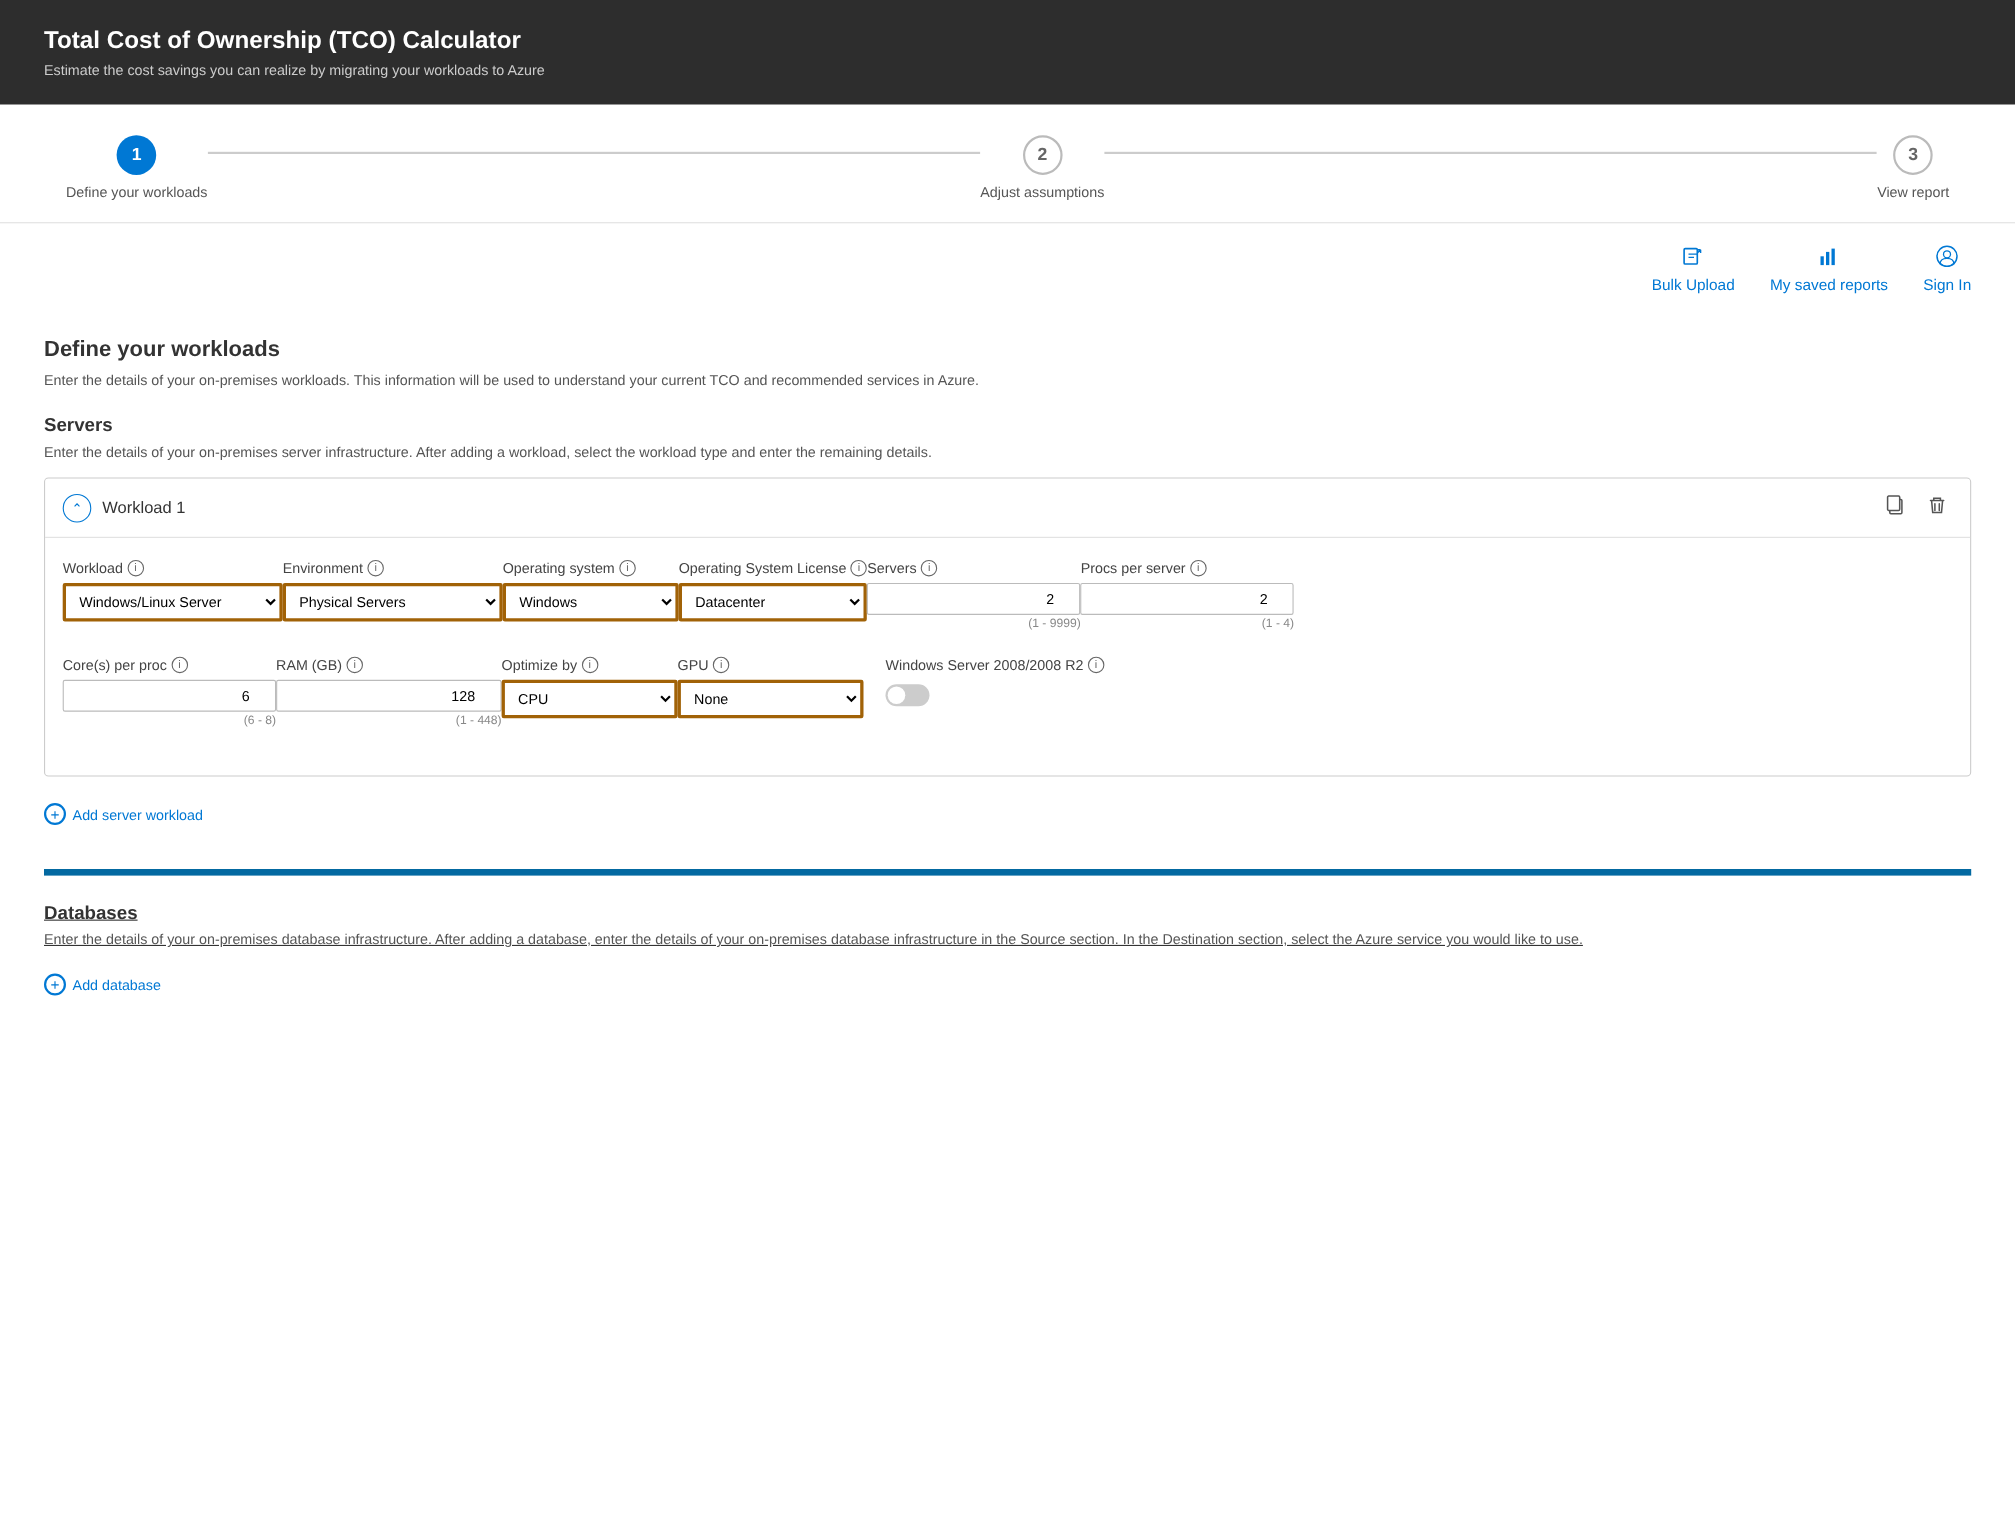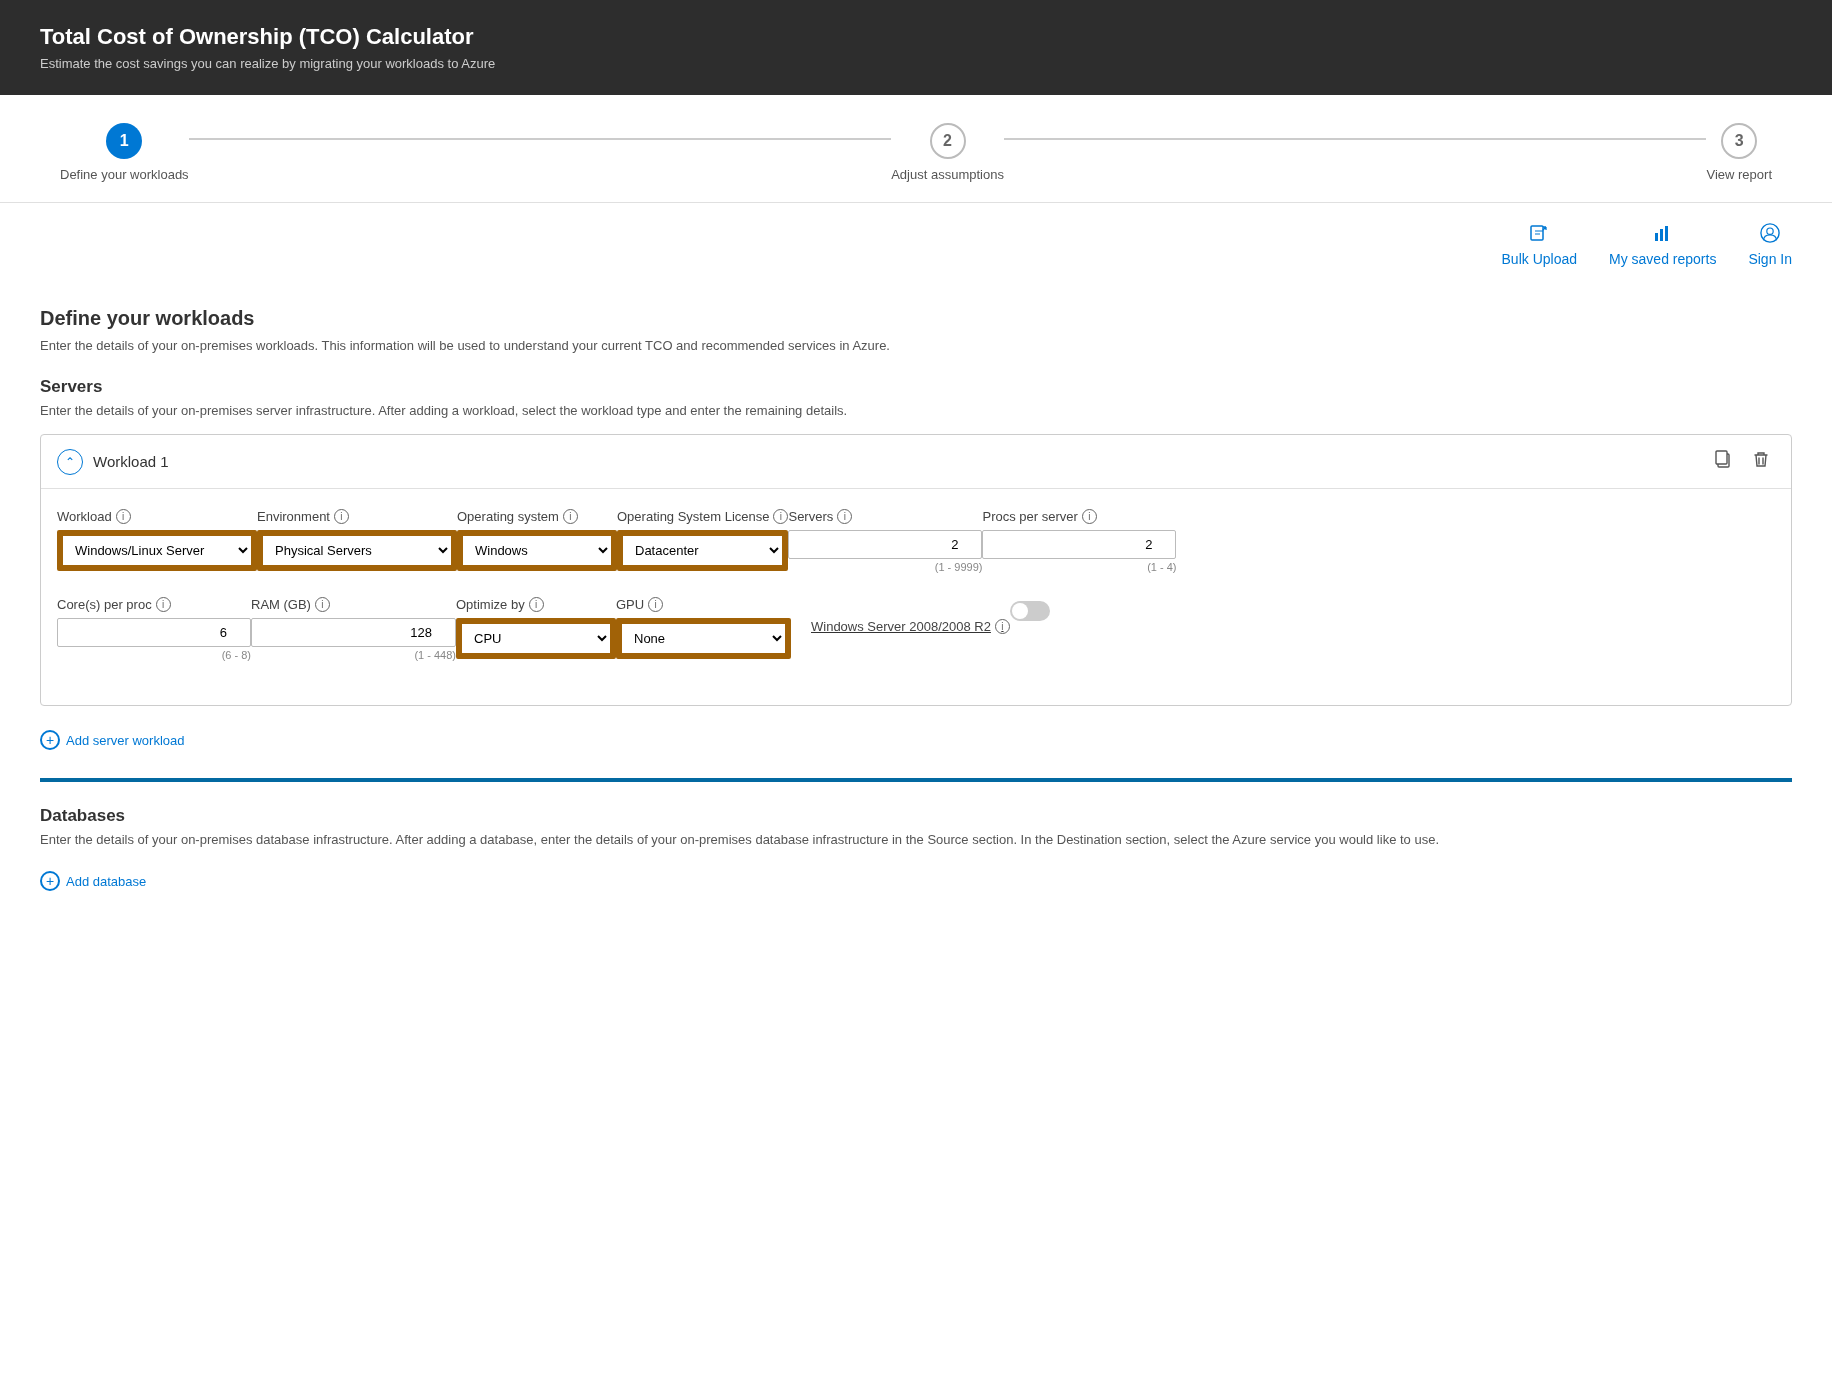--- a/index.html
+++ b/index.html
@@ -202,21 +202,21 @@
       justify-content: center;
       width: 15px;
       height: 15px;
       border-radius: 50%;
       border: 1px solid #666;
       font-size: 10px;
       color: #666;
       cursor: default;
     }
     select.form-select {
-      border: 6px solid #a16207;
+      border: 3px solid #a16207;
       padding: 6px 28px 6px 8px;
       font-size: 13px;
       border-radius: 2px;
       background: #fff;
       cursor: pointer;
       appearance: auto;
       min-width: 140px;
     }
     .form-input {
       border: 1px solid #bbb;
@@ -229,22 +229,21 @@
     .field-hint {
       font-size: 11px;
       color: #888;
       margin-top: 2px;
       text-align: right;
     }
 
     
     .toggle-wrapper {
       display: flex;
-      flex-direction: row;
-      text-decoration: underline;
+      flex-direction: column;
     }
     .toggle {
       position: relative;
       display: inline-block;
       width: 40px;
       height: 20px;
       margin-top: 4px;
     }
     .toggle-slider {
       position: absolute;
@@ -287,23 +286,24 @@
       display: inline-flex;
       align-items: center;
       justify-content: center;
       font-size: 14px;
       color: #0078d4;
       line-height: 1;
     }
 
     
     .databases-section {
-      margin-top: 28px;
+      margin-top: 40px;
       padding-top: 24px;
-      border-top: 4px solid #0369a1;
+      border-top: 6px solid #0369a1;
+      text-decoration: underline;
     }
 
     
     .num-field {
       display: flex;
       flex-direction: column;
       min-width: 100px;
     }
 
     .field-wide { min-width: 200px; }

